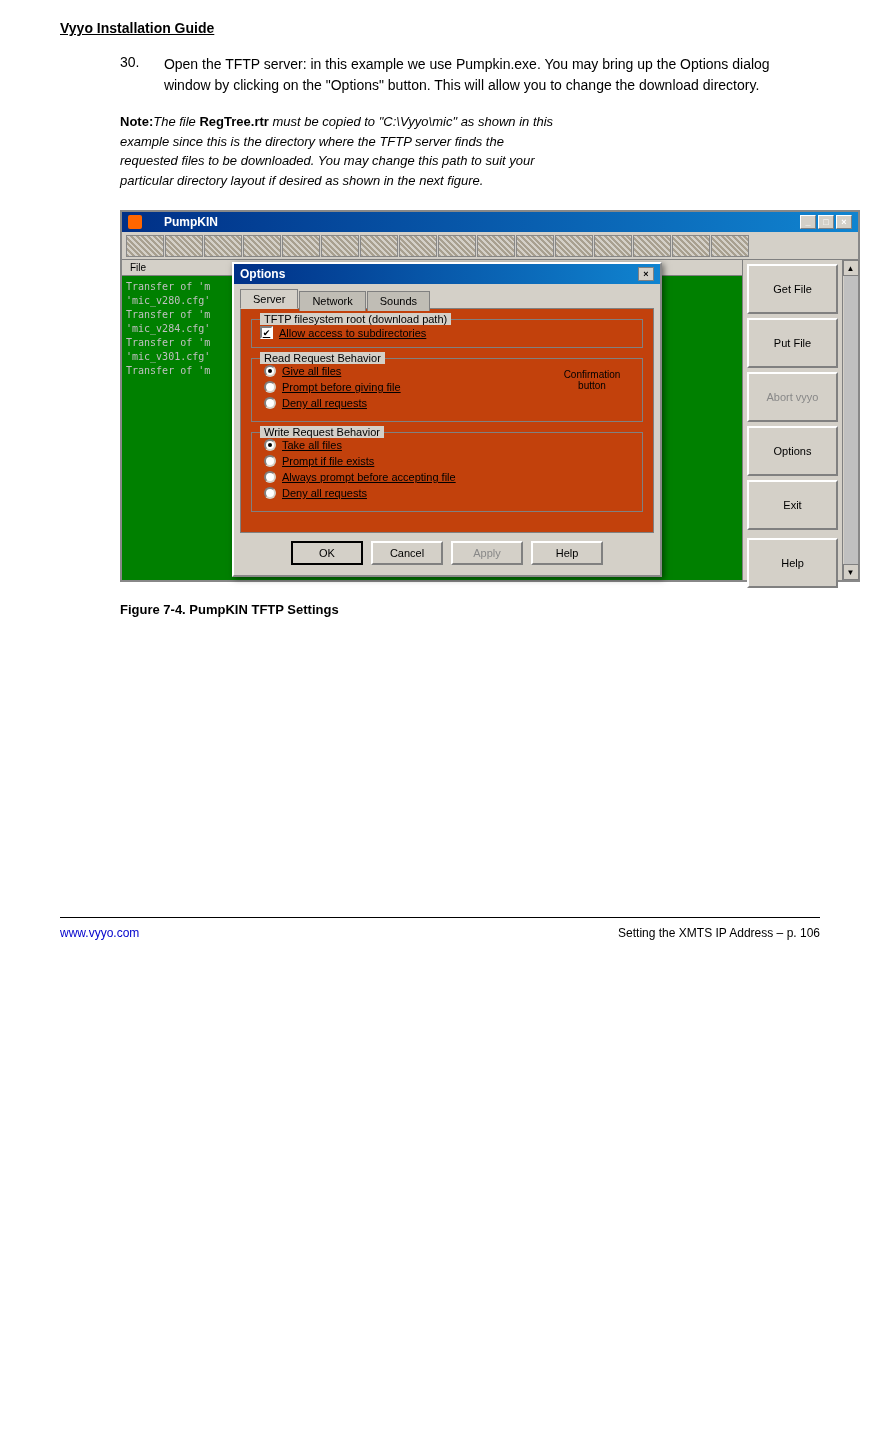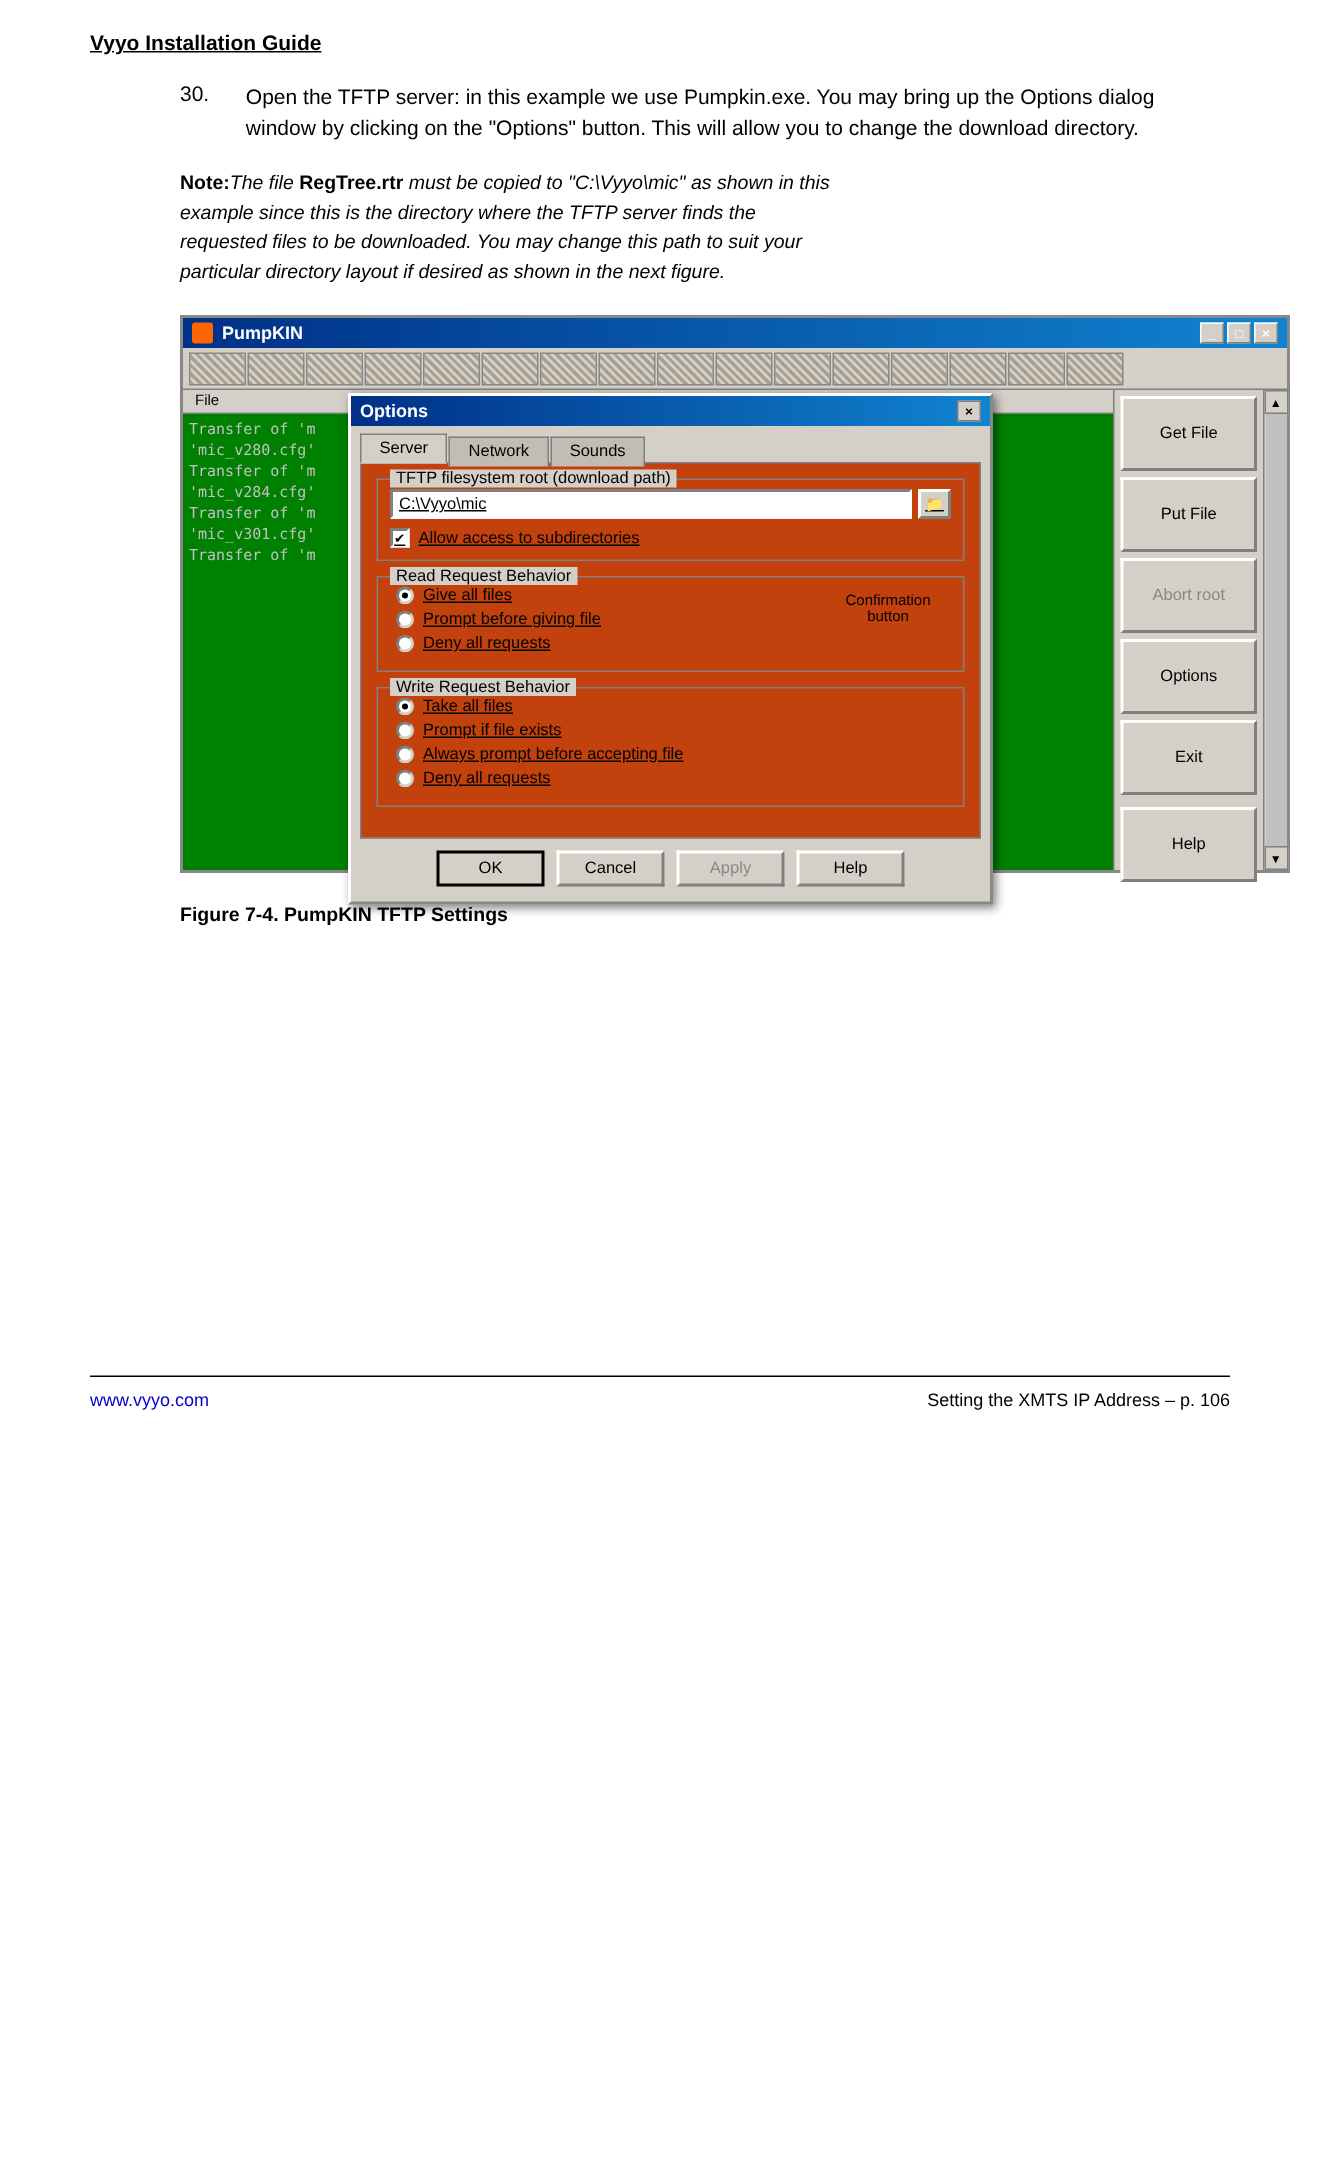--- a/index.html
+++ b/index.html
@@ -69,21 +69,21 @@
       display: flex;
       align-items: center;
       justify-content: space-between;
       font-size: 12px;
       font-weight: bold;
     }
 
     .win-title-left {
       display: flex;
       align-items: center;
-      gap: 6px;
+      gap: 22px;
     }
 
     .win-icon {
       width: 14px;
       height: 14px;
       background: #ff6600;
       border-radius: 2px;
     }
 
     .win-controls {
@@ -558,21 +558,21 @@
           <div class="log-entry">Transfer of 'm</div>
           <div class="log-entry">'mic_v301.cfg'</div>
           <div class="log-entry">Transfer of 'm</div>
         </div>
       </div>
     </div>
 
     <div class="pumpkin-right">
       <div class="win98-btn">Get File</div>
       <div class="win98-btn">Put File</div>
-      <div class="win98-btn" style="color:#888;">Abort root</div>
+      <div class="win98-btn" style="color:#888;">Abort vyyo</div>
       <div class="win98-btn">Options</div>
       <div class="win98-btn">Exit</div>
       <div class="pumpkin-right-spacer"></div>
       <div class="win98-btn">Help</div>
     </div>
 
     <div class="pumpkin-scrollbar">
       <div class="scroll-arrow">▲</div>
       <div class="scroll-track"></div>
       <div class="scroll-arrow">▼</div>
@@ -589,24 +589,20 @@
         <div class="dlg-tab active">Server</div>
         <div class="dlg-tab">Network</div>
         <div class="dlg-tab">Sounds</div>
       </div>
 
       <div class="dlg-body">
 
         <div class="group-box">
           <span class="group-label">TFTP filesystem root (download path)</span>
           <div class="group-content">
-            <div class="path-row">
-              <input class="path-input" type="text" value="C:\Vyyo\mic" style="">
-              <div class="path-browse-btn">📁</div>
-            </div>
             <div class="checkbox-row">
               <div class="win98-checkbox">
                 <span>✔</span>
               </div>
               <span>Allow access to subdirectories</span>
             </div>
           </div>
         </div>
 
         <div class="group-box" style="position:relative;">

